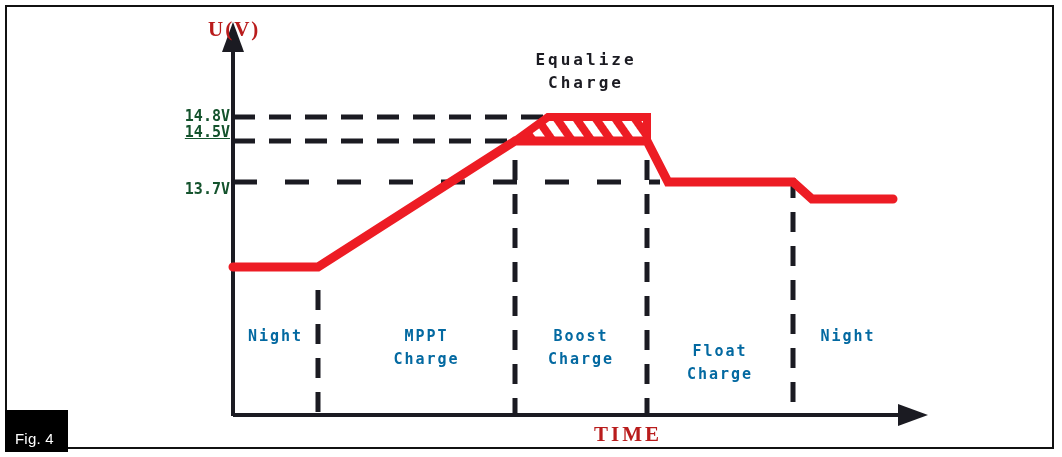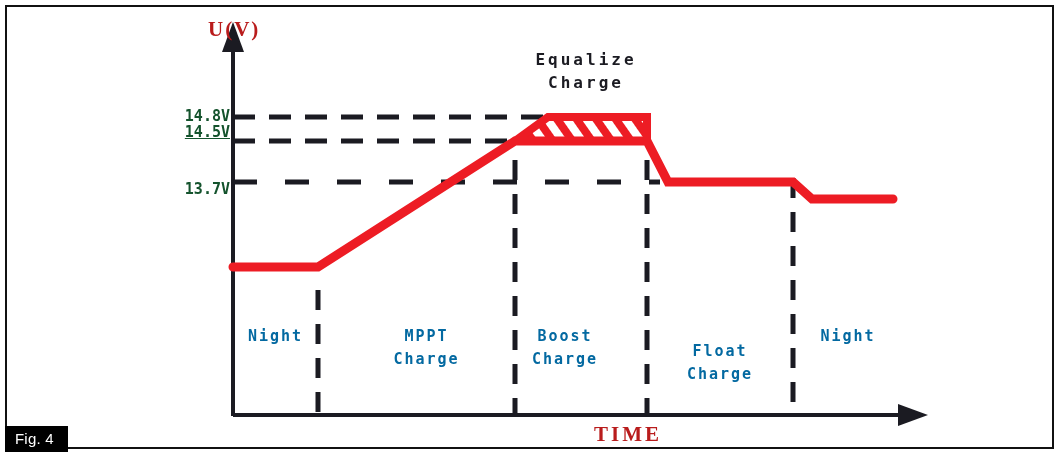--- a/index.html
+++ b/index.html
@@ -86,21 +86,21 @@
     font-family: "DejaVu Sans Mono", monospace;
   }
   #fig-caption {
     position: absolute;
     left: 5px;
     bottom: 5px;
     background: #000000;
     color: #ffffff;
     font-family: "Liberation Sans", sans-serif;
     font-size: 15px;
-    padding: 4px 14px 5px 10px;
+    padding: 20px 14px 5px 10px;
     letter-spacing: 0.2px;
   }
 </style>
 </head>
 <body>
 
 <div id="figure">
 
   <div id="frame-border"></div>
 
@@ -166,21 +166,21 @@
 
   <div class="stage-label" style="left:233px; top:325px; width:85px;">
     <div>Night</div>
   </div>
 
   <div class="stage-label" style="left:328px; top:325px; width:197px;">
     <div>MPPT</div>
     <div>Charge</div>
   </div>
 
-  <div class="stage-label" style="left:499px; top:325px; width:132px;">
+  <div class="stage-label" style="left:515px; top:325px; width:132px;">
     <div>Boost</div>
     <div>Charge</div>
   </div>
 
   <div class="stage-label" style="left:647px; top:340px; width:146px;">
     <div>Float</div>
     <div>Charge</div>
   </div>
 
   <div class="stage-label" style="left:793px; top:325px; width:110px;">

